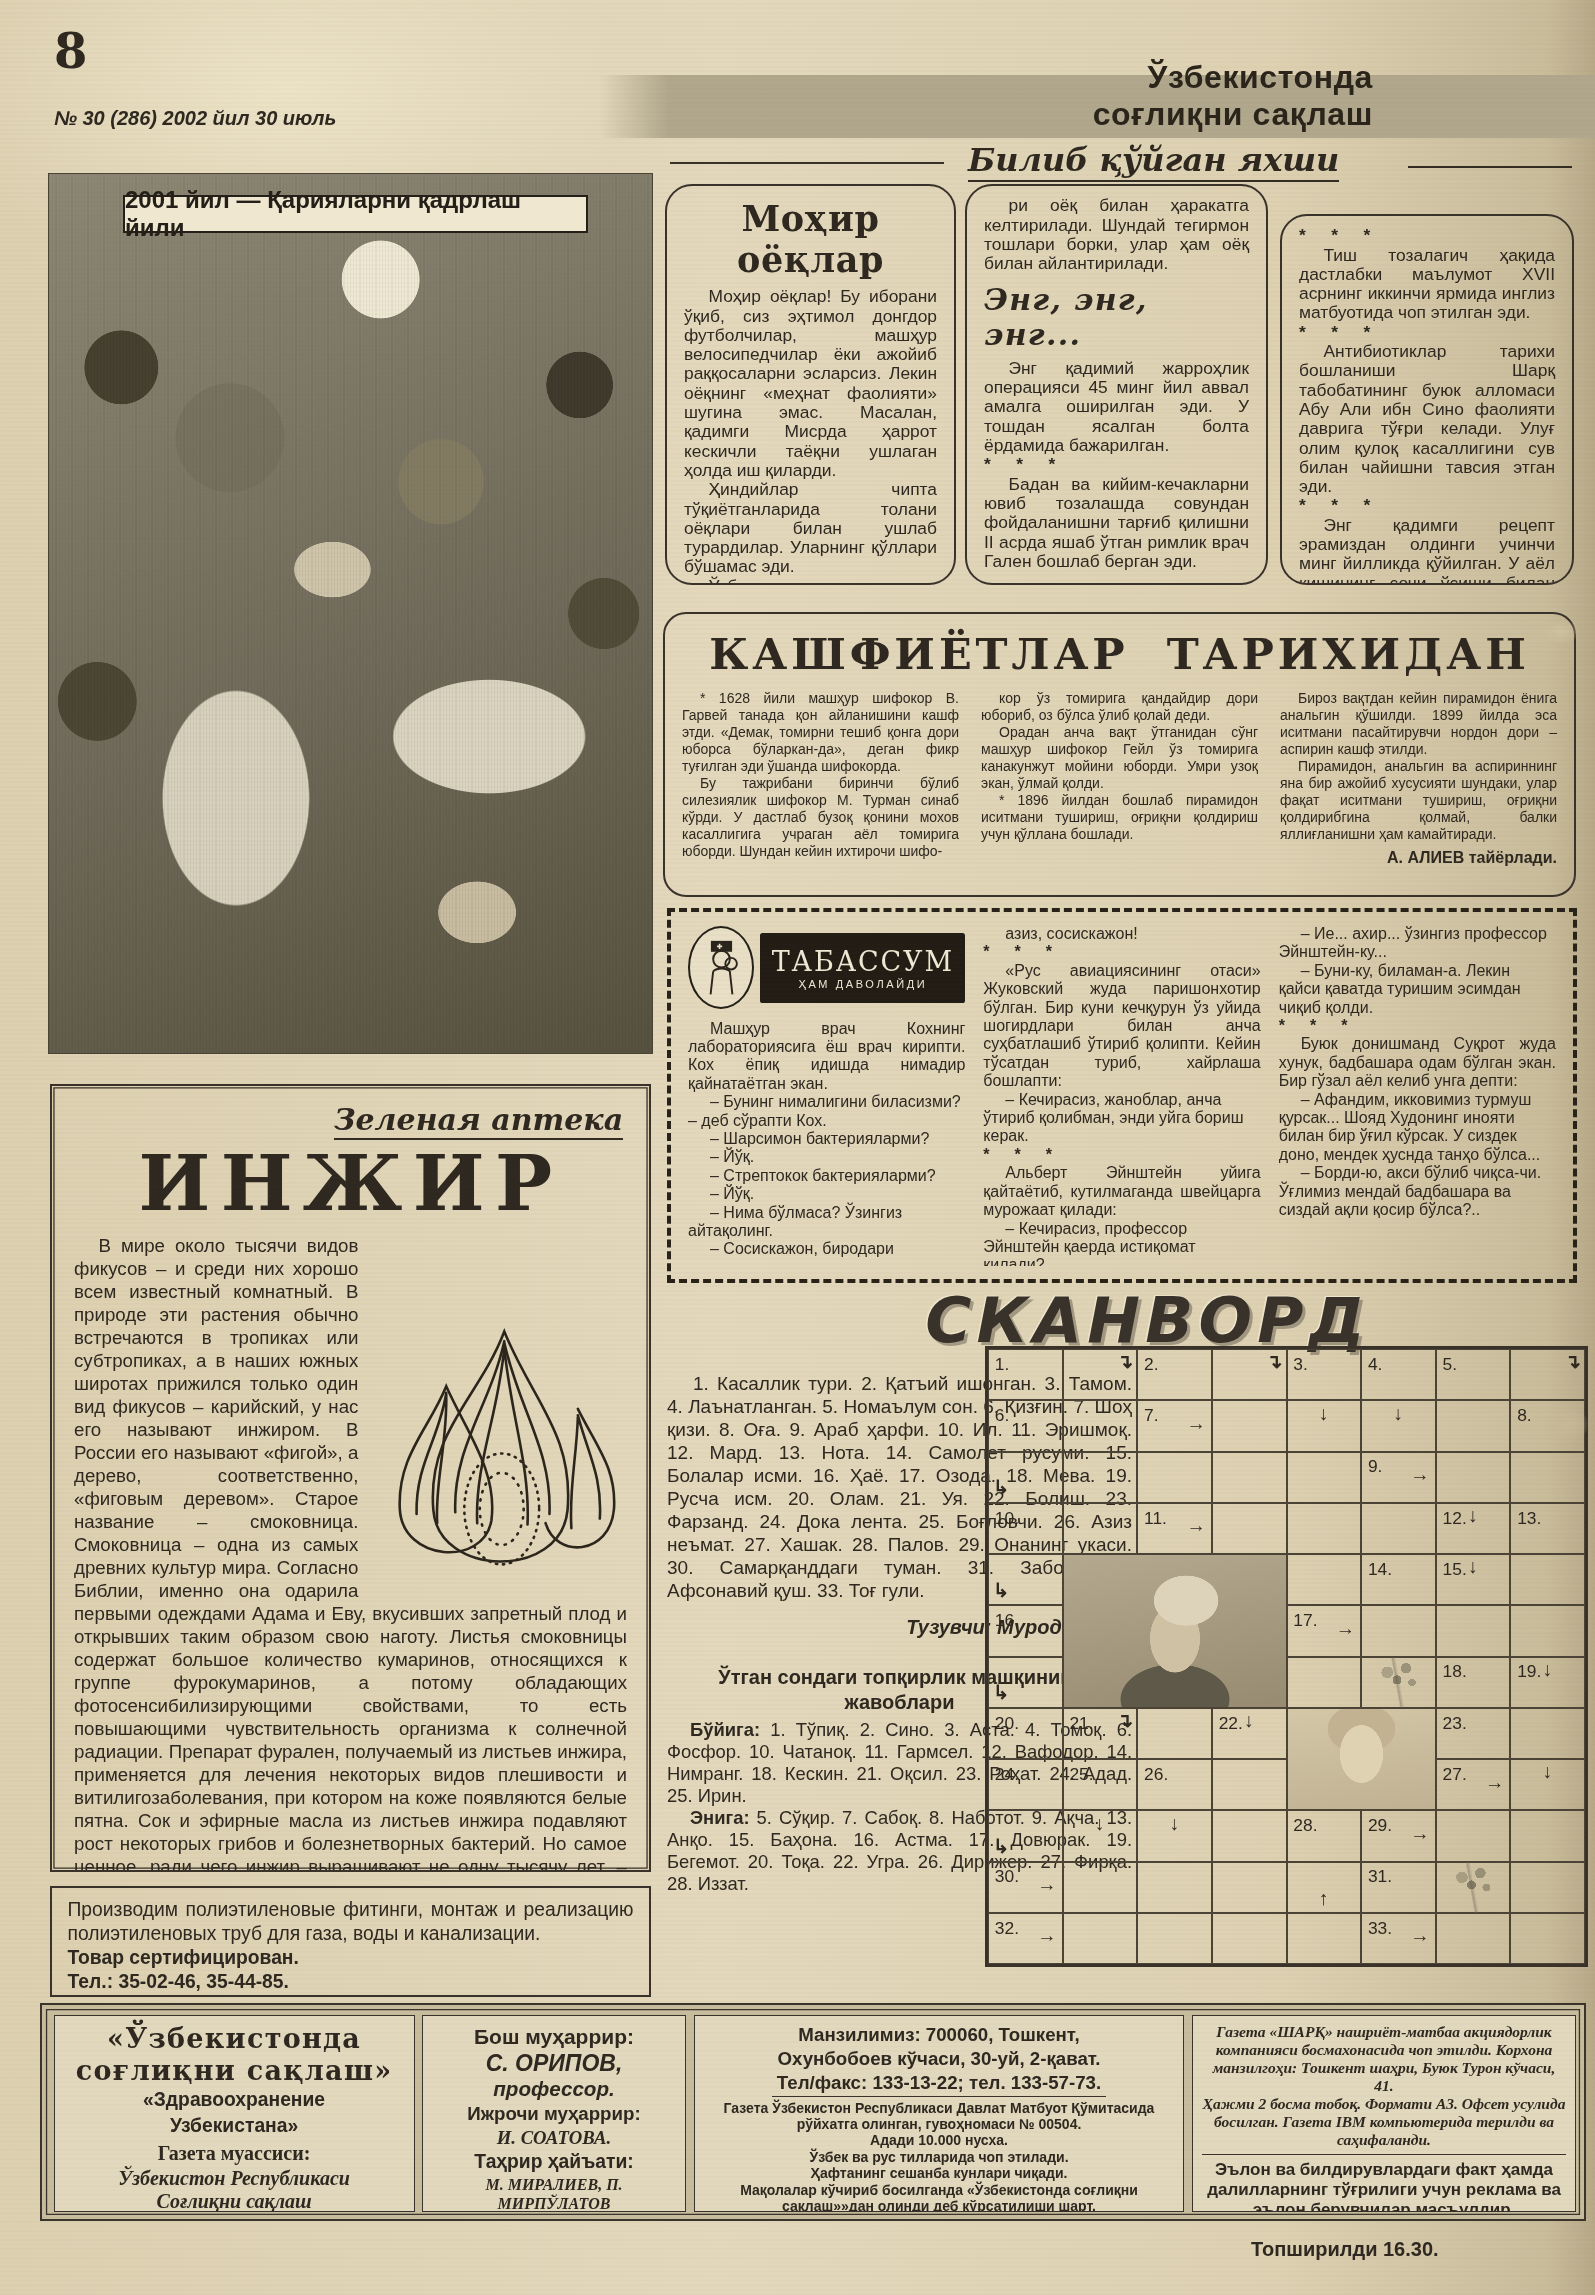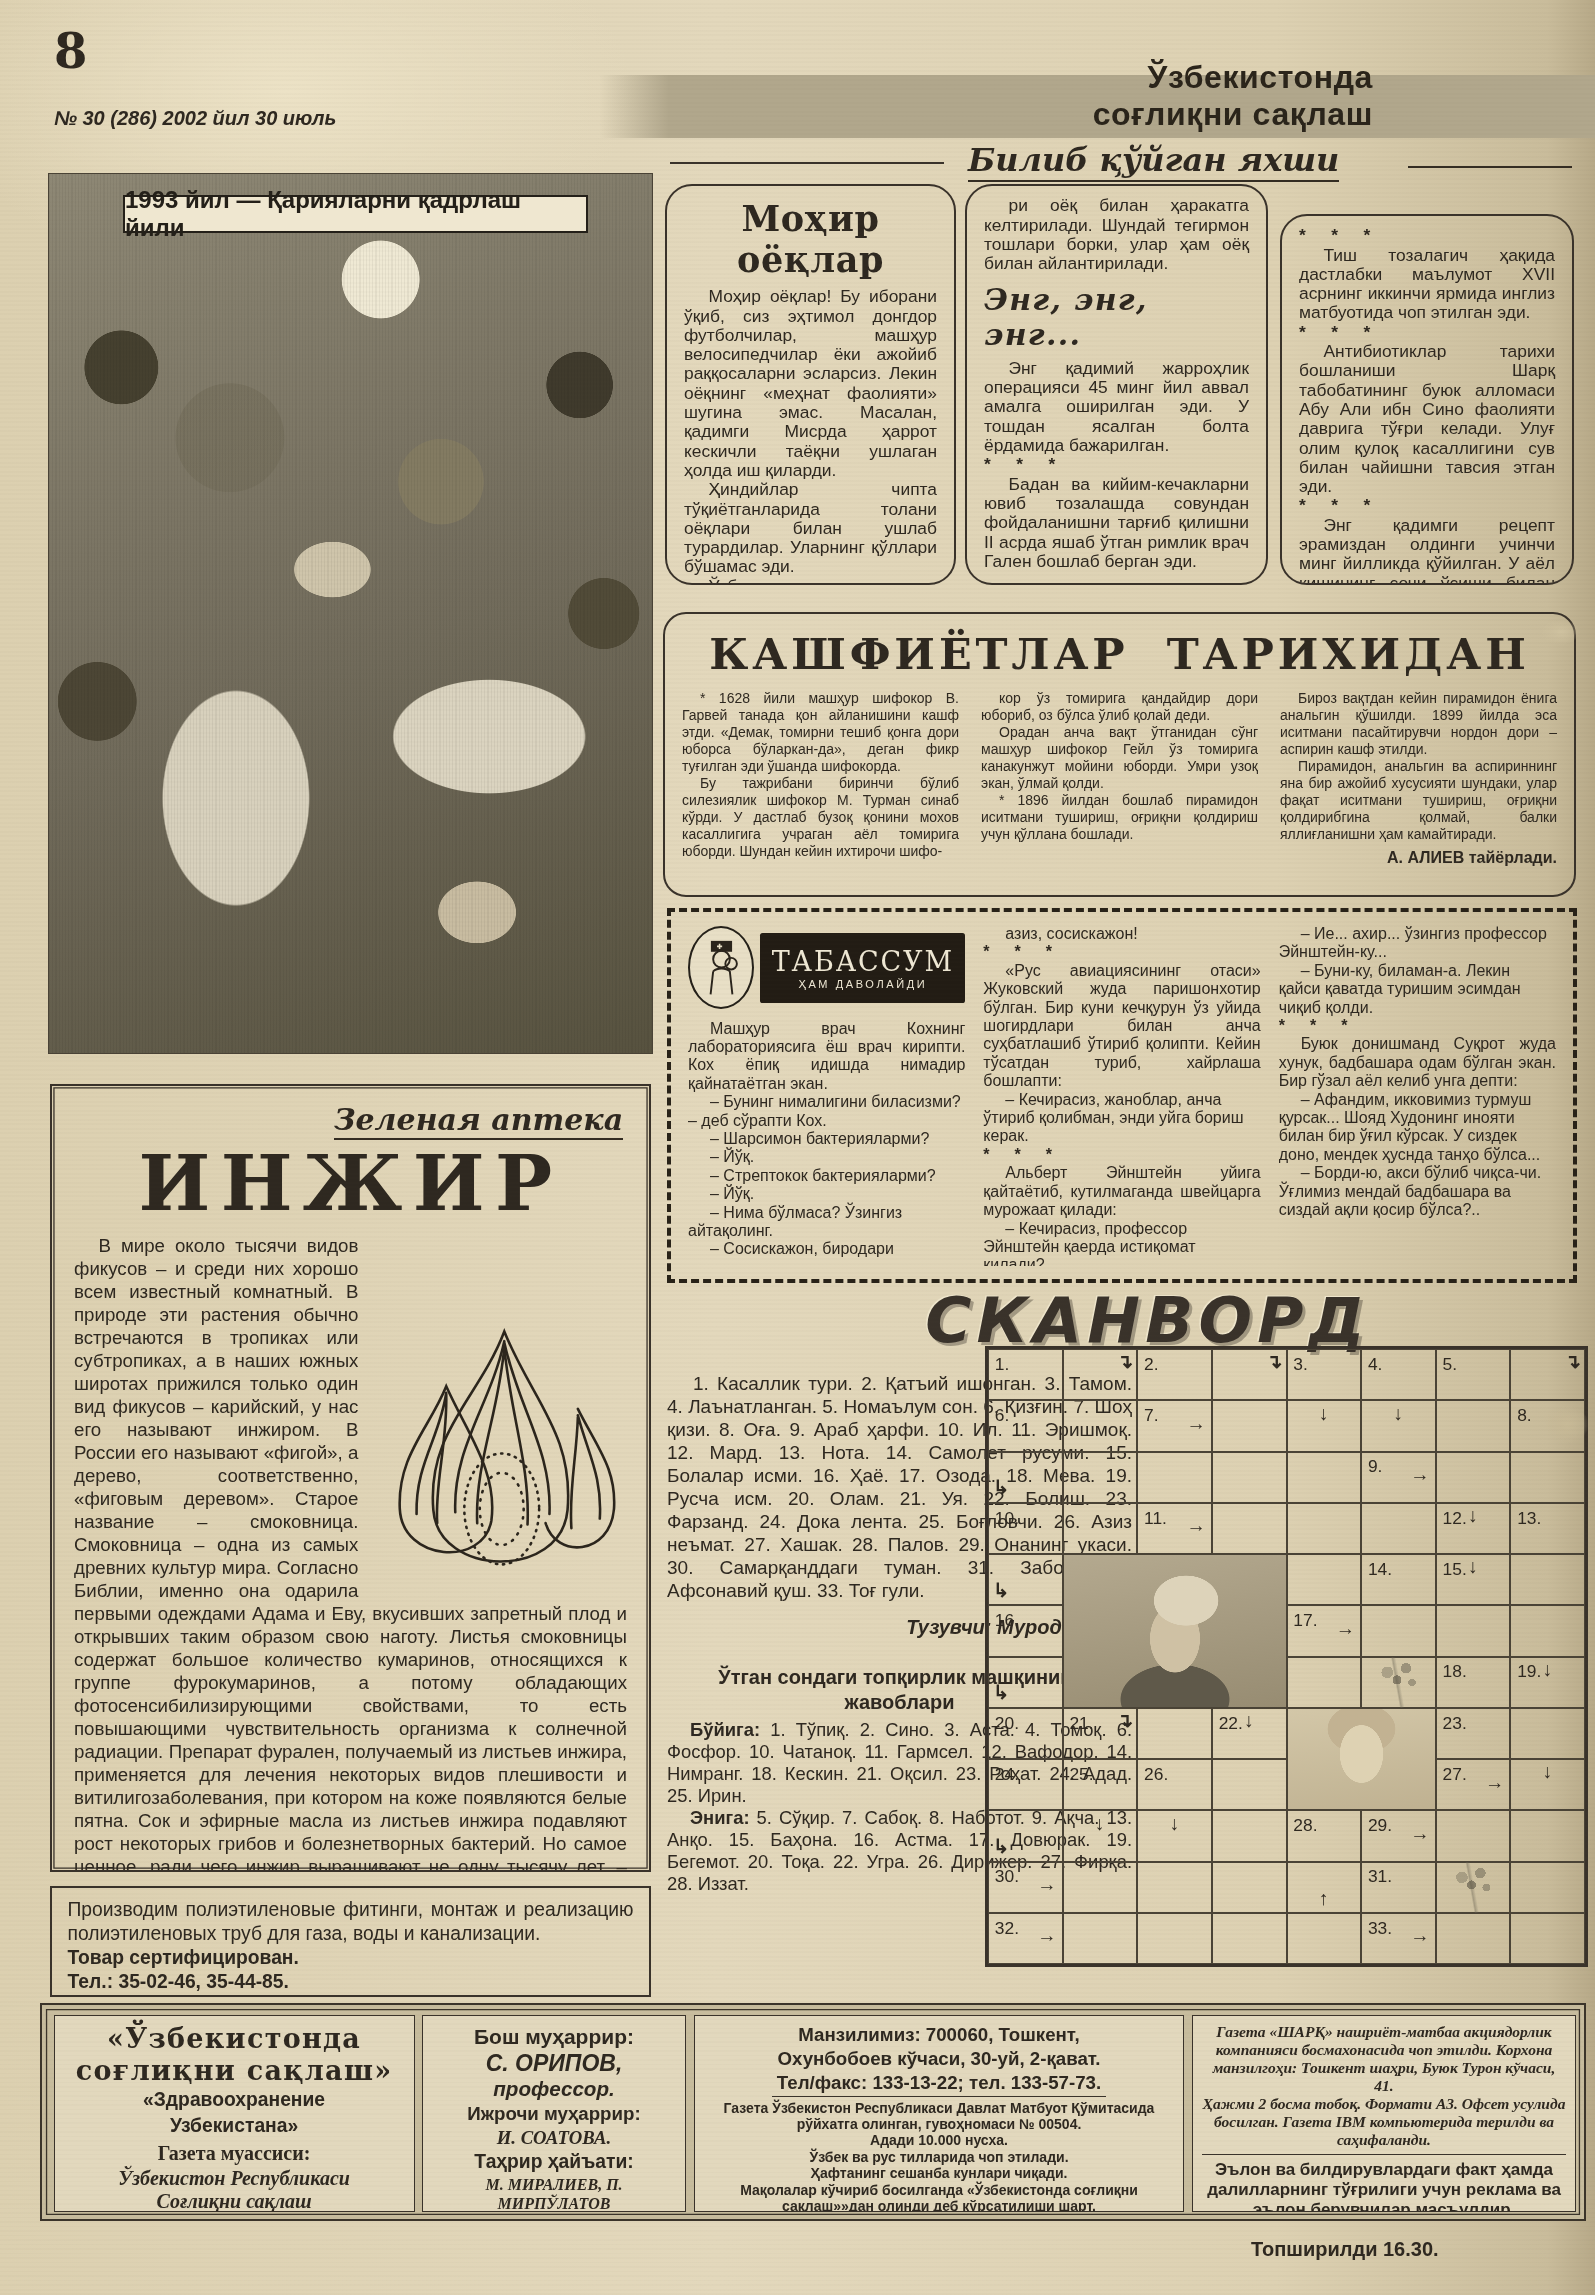--- a/index.html
+++ b/index.html
@@ -162,21 +162,21 @@
   <div class="pagenum">8</div>
   <div class="issue">№ 30 (286) 2002 йил 30 июль</div>
   <div class="band"></div>
   <div class="masthead">
     <div>Ўзбекистонда</div>
     <div>соғлиқни сақлаш</div>
   </div>
   <div class="rule-mid"></div>
 
   <div class="photo">
-    <div class="caption">1993 йил — Қарияларни қадрлаш йили</div>
+    <div class="caption">2001 йил — Қарияларни қадрлаш йили</div>
   </div>
 
   <div class="rbox mohir">
     <h2>Моҳир оёқлар</h2>
     <div class="bodytxt">
         <p class="para">Моҳир оёқлар! Бу иборани ўқиб, сиз эҳтимол донгдор футболчилар, машҳур велосипедчилар ёки ажойиб раққосаларни эсларсиз. Лекин оёқнинг «меҳнат фаолияти» шугина эмас. Масалан, қадимги Мисрда ҳаррот кескичли таёқни ушлаган ҳолда иш қиларди.</p>
         <p class="para">Ҳиндийлар чипта тўқиётганларида толани оёқлари билан ушлаб турардилар. Уларнинг қўллари бўшамас эди.</p>
         <p class="para">Ўзбекистонда илгариги вақтларда бўзчилар ҳам оёқларидан қўл ўрнида фойдаланардилар. Хитойда шундай қайиқлар борки, уларнинг эшкакла-</p>
       </div>
   </div>

